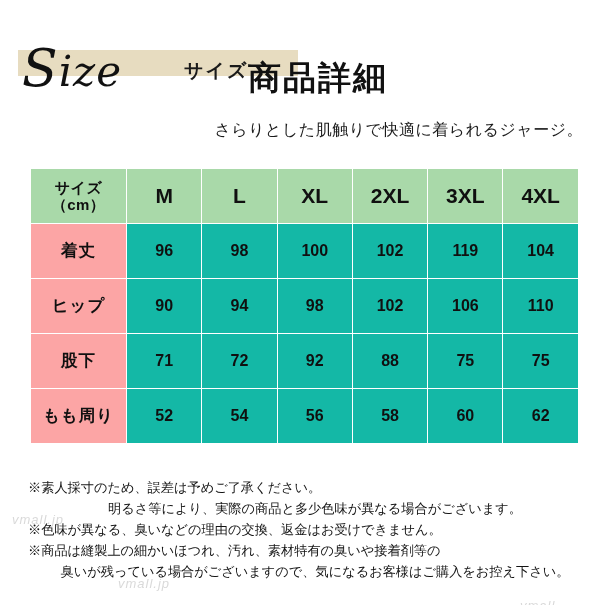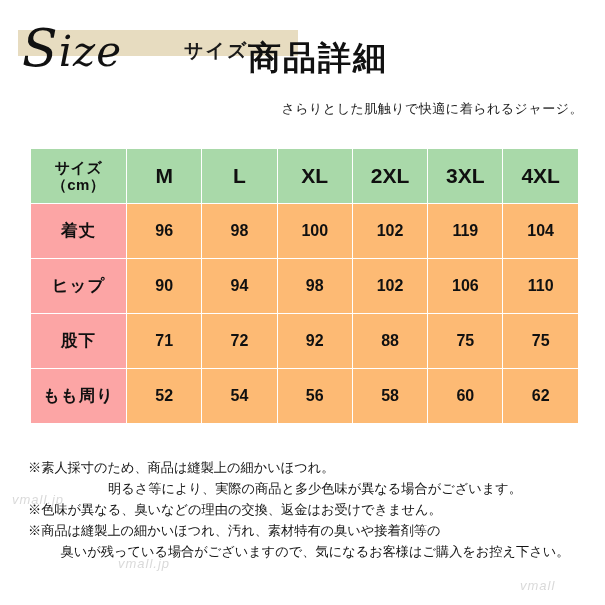--- a/index.html
+++ b/index.html
@@ -11,20 +11,21 @@
     height: 605px;
     background: #ffffff;
     font-family: "Liberation Sans", sans-serif;
     overflow: hidden;
   }
   .page {
     position: relative;
     width: 605px;
     height: 500px;
     box-sizing: border-box;
+    margin-top: 20px;
   }
 
   
   .header {
     position: absolute;
     left: 0;
     top: 18px;
     width: 605px;
     height: 68px;
   }
@@ -69,21 +70,21 @@
     color: #111111;
     letter-spacing: 2px;
     text-align: center;
   }
 
   
   .lead {
     position: absolute;
     right: 22px;
     top: 100px;
-    font-size: 13px;
+    font-size: 16px;
     color: #1a1a1a;
     letter-spacing: 0.5px;
   }
 
   
   .table-wrap {
     position: absolute;
     left: 30px;
     top: 148px;
     width: 548px;
@@ -108,21 +109,21 @@
     background: #a9d9a9;
   }
   table.size-table thead th.corner {
     font-size: 15px;
     line-height: 1.15;
     letter-spacing: 0.5px;
   }
   table.size-table tbody td {
     height: 52px;
     font-size: 16px;
-    background: #fdba74;
+    background: #14b8a6;
   }
   table.size-table tbody td.rowhead {
     font-size: 16.5px;
     letter-spacing: 1px;
     background: #fca5a5;
   }
   
   col.c0 { width: 96px; }
   col.cx { width: 75.3px; }
 
@@ -233,21 +234,21 @@
           <td>56</td>
           <td>58</td>
           <td>60</td>
           <td>62</td>
         </tr>
       </tbody>
     </table>
   </div>
 
   <div class="notes">
-    <p>※素人採寸のため、商品は縫製上の細かいほつれ。</p>
+    <p>※素人採寸のため、誤差は予めご了承ください。</p>
     <p class="indent">明るさ等により、実際の商品と多少色味が異なる場合がございます。</p>
     <p>※色味が異なる、臭いなどの理由の交換、返金はお受けできません。</p>
     <p>※商品は縫製上の細かいほつれ、汚れ、素材特有の臭いや接着剤等の</p>
     <p class="indent">臭いが残っている場合がございますので、気になるお客様はご購入をお控え下さい。</p>
   </div>
 
   <div class="wm wm1">vmall.jp</div>
   <div class="wm wm2">vmall.jp</div>
   <div class="wm wm3">vmall</div>
 

